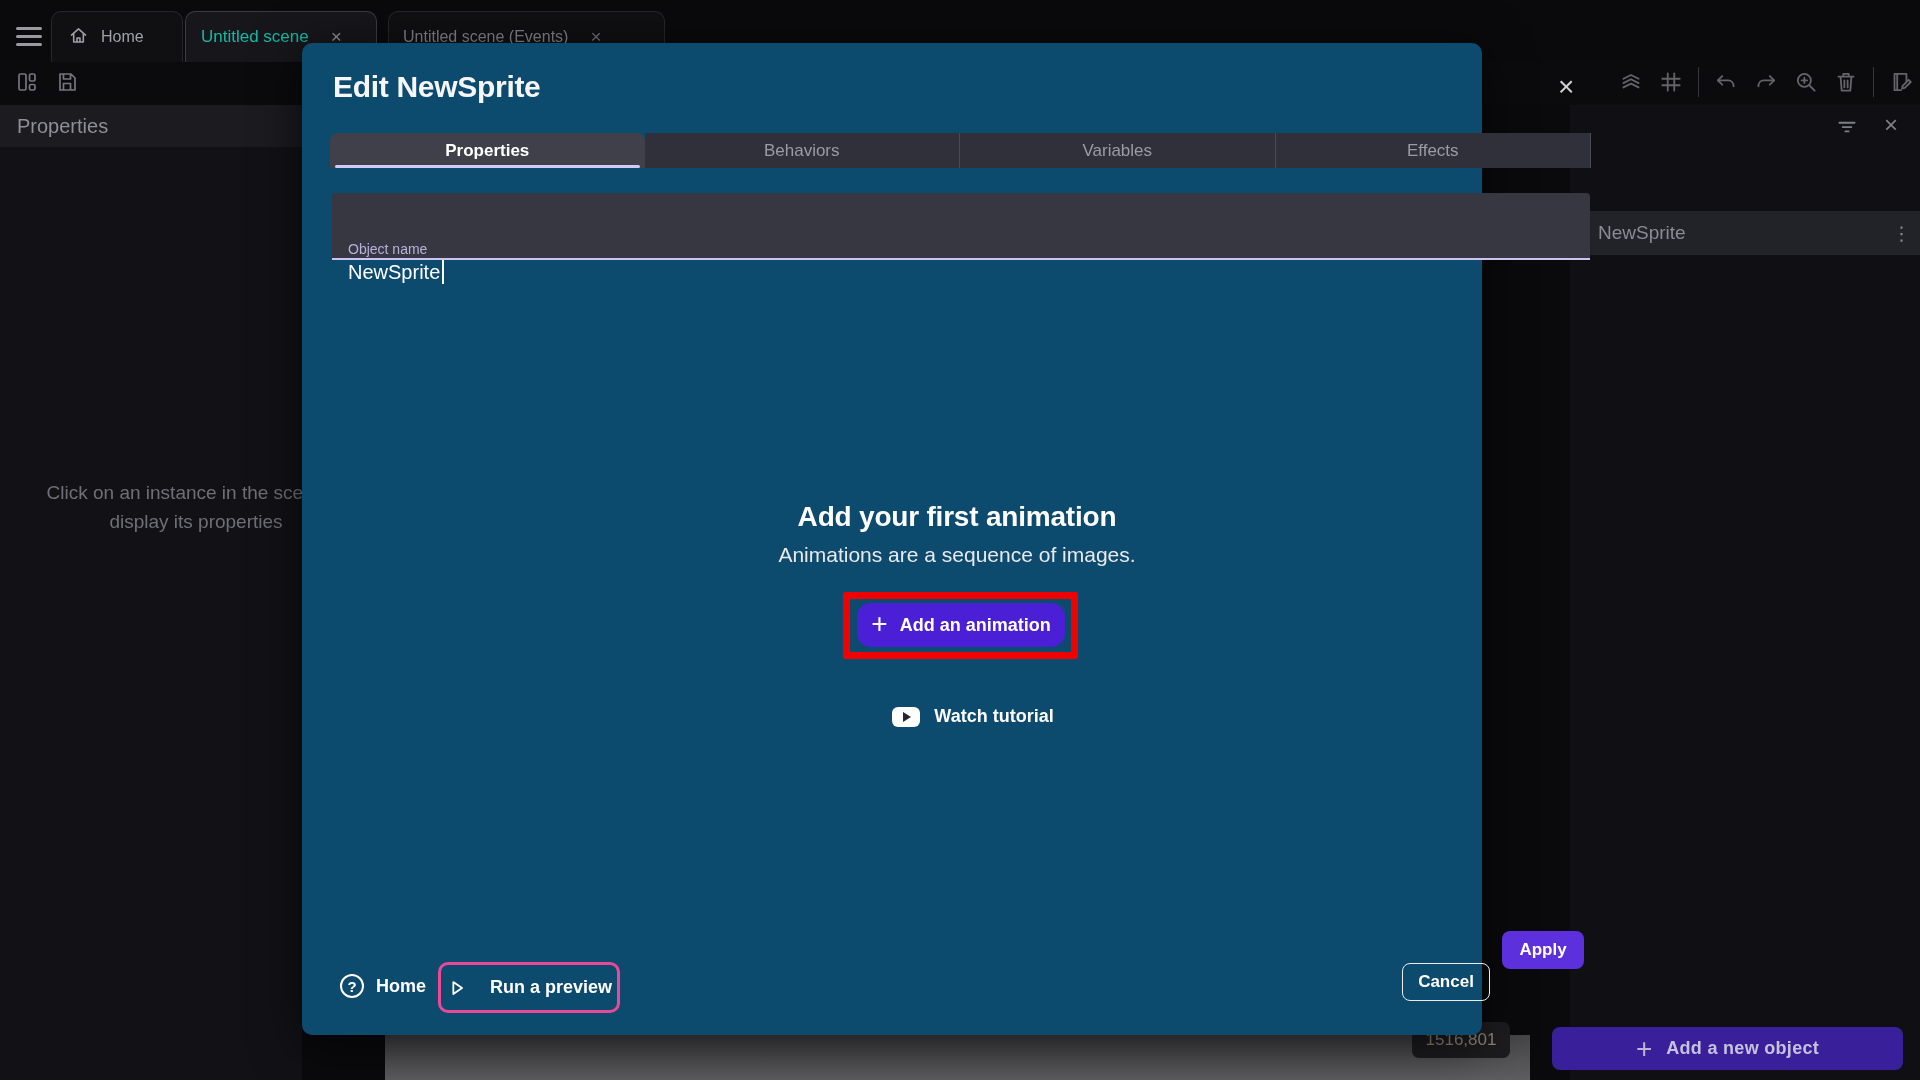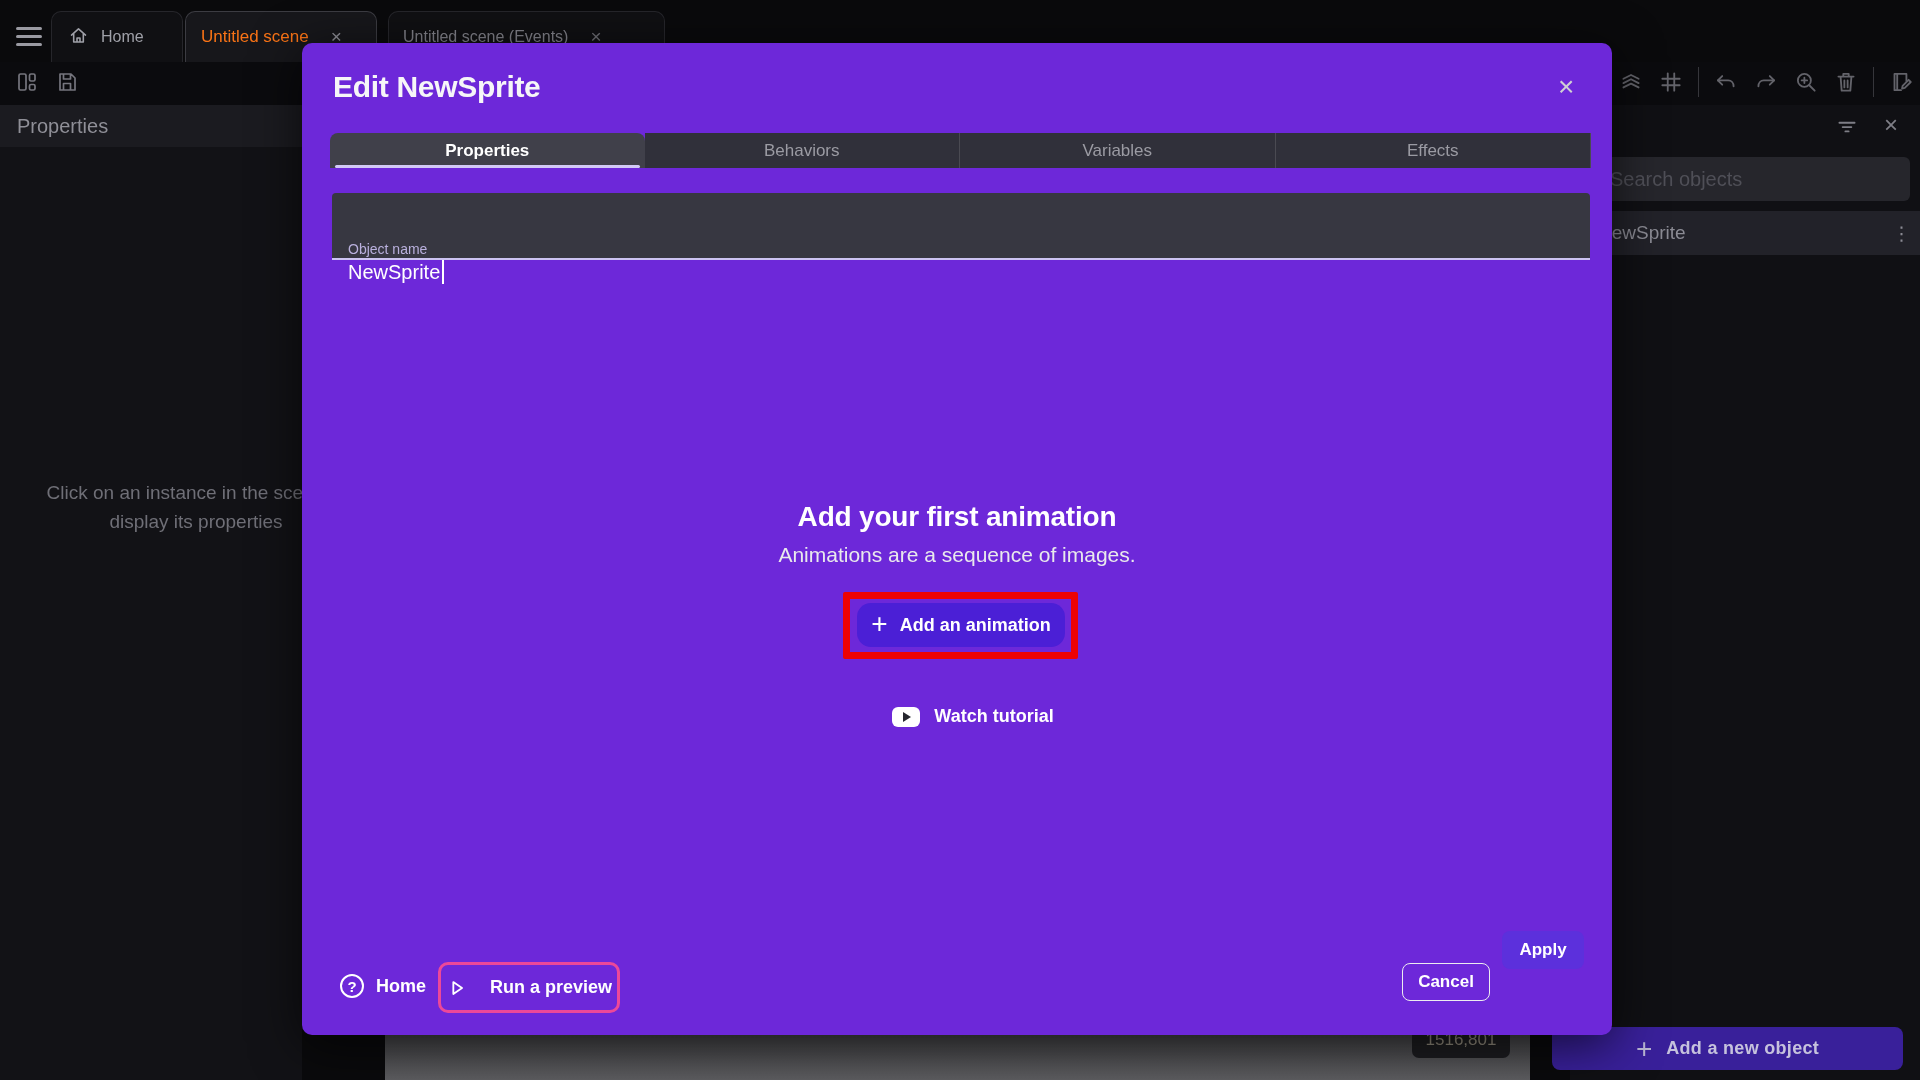--- a/index.html
+++ b/index.html
@@ -8,21 +8,21 @@
   .screen{ position:relative; width:1920px; height:1080px; background:#0a0a0c; overflow:hidden; }
 
   
   .topbar{ position:absolute; left:0; top:0; width:1920px; height:62px; background:#0a0a0c; }
   .menu-btn{ position:absolute; left:16px; top:27px; width:26px; height:22px; cursor:pointer; }
   .menu-btn span{ display:block; height:3px; background:#9a9aa2; border-radius:2px; margin-bottom:5px; }
   .tab{ position:absolute; top:11px; height:51px; border:1px solid #26262b; border-bottom:none;
         border-radius:10px 10px 0 0; background:#101013; display:flex; align-items:center; cursor:pointer; }
   .tab .label{ font-size:16px; color:#8d8d96; white-space:nowrap; }
   .tab.active{ background:#17171b; border-color:#3c3c42; }
-  .tab.active .label{ color:#f97316; font-size:17px; }
+  .tab.active .label{ color:#14b8a6; font-size:17px; }
   .tab .tab-close{ font-size:19px; color:#8f8f97; margin-left:18px; padding:0 4px; }
   .tab-home{ left:51px; width:132px; padding:0 16px; }
   .tab-home .label{ margin-left:12px; color:#9fa0a8; }
   .tab-scene{ left:185px; width:192px; padding:0 15px; }
   .tab-events{ left:388px; width:277px; padding:11px 14px; }
   .tab-events .label{ color:#82828a; }
   .tab-events .tab-close{ color:#6e6e74; }
 
   
   .toolbar{ position:absolute; left:0; top:62px; width:1920px; height:43px; background:#0b0b0e; }
@@ -61,21 +61,21 @@
                display:flex; align-items:center; cursor:pointer; }
   .object-row .obj-label{ margin-left:28px; font-size:19px; color:#8b8b94; }
   .object-row .kebab{ position:absolute; left:322px; font-size:19px; color:#8b8b94; letter-spacing:0; }
   .add-object-btn{ position:absolute; left:1552px; top:1027px; width:351px; height:43px; background:#39209a;
                    border-radius:8px; display:flex; align-items:center; justify-content:center; gap:14px;
                    cursor:pointer; }
   .add-object-btn .plus{ color:#b9b5d2; font-size:28px; font-weight:400; line-height:28px; }
   .add-object-btn .lbl{ color:#c6c2dd; font-size:18px; font-weight:bold; letter-spacing:.3px; }
 
   
-  .modal{ position:absolute; left:302px; top:43px; width:1310px; height:992px; background:#6d28d9;
+  .modal{ position:absolute; left:302px; top:43px; width:1180px; height:992px; background:#0c4a6e;
           border-radius:10px; box-shadow:0 10px 50px rgba(0,0,0,.65); z-index:10; }
   .modal-title{ position:absolute; left:31px; top:27px; font-size:30px; font-weight:bold; color:#f6f6f8;
                 letter-spacing:-.3px; }
   .modal-close{ position:absolute; left:1248px; top:26px; font-size:28px; color:#d0d0d4; cursor:pointer;
                 padding:2px 8px; }
   .mtabs{ position:absolute; left:28px; top:90px; width:1261px; height:35px; display:flex; }
   .mtab{ flex:1; background:#30303a; color:#9b9ba3; font-size:17px; display:flex; align-items:center;
          justify-content:center; cursor:pointer; position:relative; }
   .mtab.b3{ border-left:1px solid #4a4a52; }
   .mtab.b4{ border-left:1px solid #4a4a52; border-right:1px solid #4a4a52; }
@@ -231,21 +231,20 @@
 
   <div class="right-panel">
     <div class="rp-header">
       <div class="rp-filter icon-btn">
         <svg width="26" height="26" viewBox="0 0 24 24">
             <path d="M5 9 H19 M8 13 H16 M10.5 17 H13.5"></path>
           </svg>
       </div>
       <div class="rp-close">×</div>
     </div>
-    <input class="rp-search" type="text" placeholder="Search objects" style="">
     <div class="object-row">
       <span class="obj-label">NewSprite</span>
       <span class="kebab">⋮</span>
     </div>
   </div>
   <div class="add-object-btn">
     <span class="plus">+</span>
     <span class="lbl">Add a new object</span>
   </div>
 

